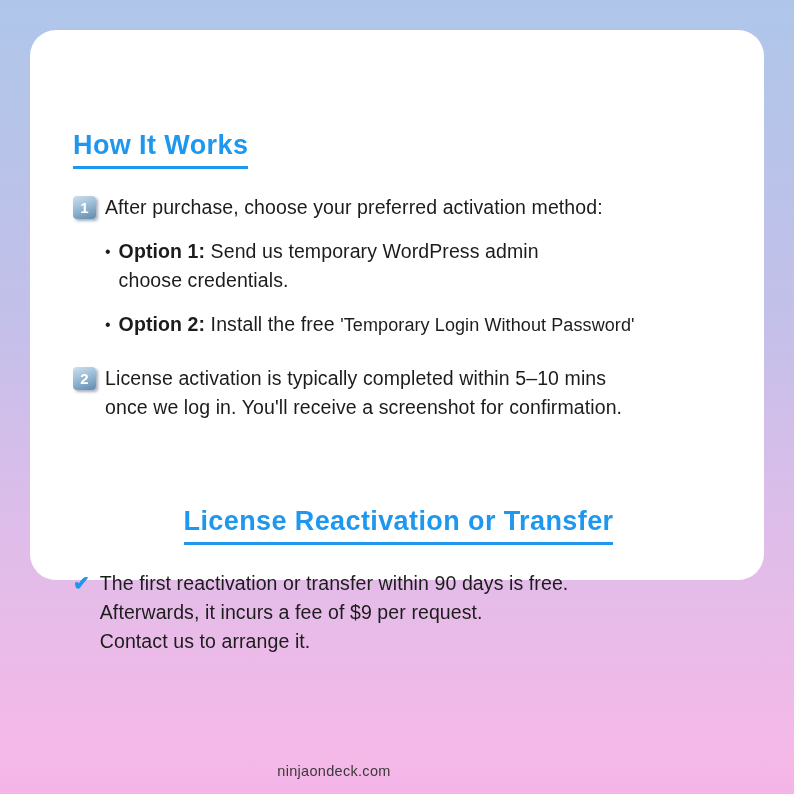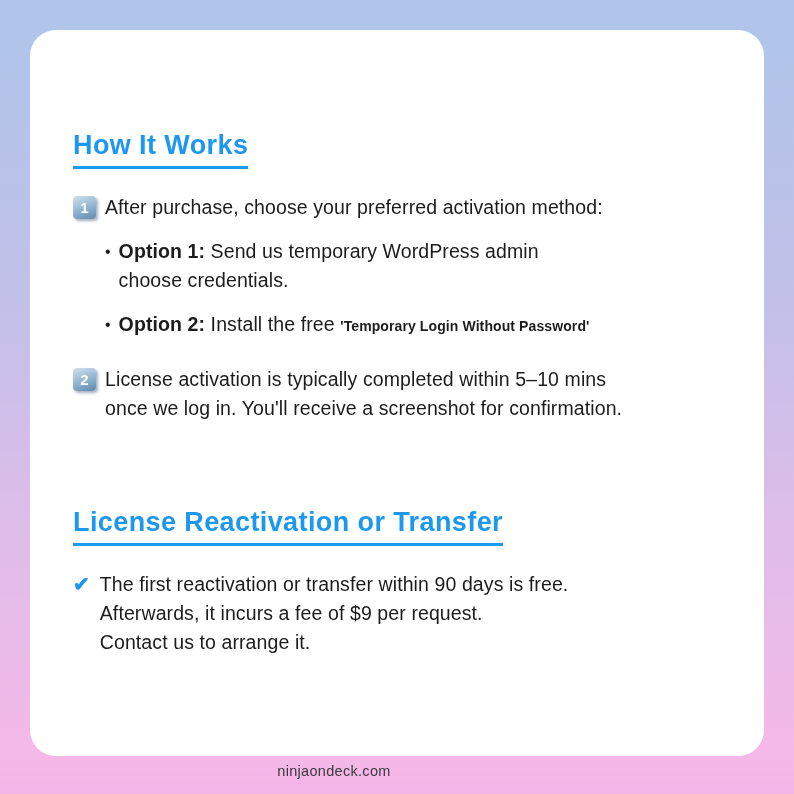--- a/index.html
+++ b/index.html
@@ -12,38 +12,39 @@
     position: relative;
     overflow: hidden;
     font-family: "Liberation Sans", sans-serif;
     background: linear-gradient(180deg, #afc6ea 0%, #c3c0e9 40%, #ddbde9 65%, #f5b9e8 95%, #f3b4e7 100%);
   }
   .card {
     position: absolute;
     left: 30px;
     top: 30px;
     width: 734px;
-    height: 726px;
+    height: 550px;
     background: #ffffff;
     border-radius: 26px;
     box-sizing: border-box;
     padding: 100px 40px 0 43px;
   }
   .heading {
     display: inline-block;
     margin: 0;
     color: #1e97ef;
     font-size: 27px;
     font-weight: 700;
     letter-spacing: 0.4px;
     border-bottom: 3px solid #1e97ef;
     padding-bottom: 5px;
   }
   .heading2-wrap {
     margin-top: 84px;
+    text-align: center;
   }
   .body-text, .line {
     color: #1c1c1c;
     font-size: 19.5px;
     line-height: 29px;
     letter-spacing: 0.1px;
   }
   .step {
     display: flex;
     gap: 9px;
@@ -71,22 +72,22 @@
     margin-left: 32px;
   }
   .bullet {
     flex: 0 0 auto;
     color: #1c1c1c;
     font-size: 16px;
     line-height: 29px;
   }
   b { font-weight: 700; text-align: right; }
   .quoted {
-    font-weight: 700;
-    font-size: 14px;
+    font-weight: 400;
+    font-size: 18px;
     margin-top: 47px;
   }
   .check-row {
     display: flex;
     gap: 10px;
     margin-top: 24px;
   }
   .check-icon {
     flex: 0 0 auto;
     color: #1e97ef;

